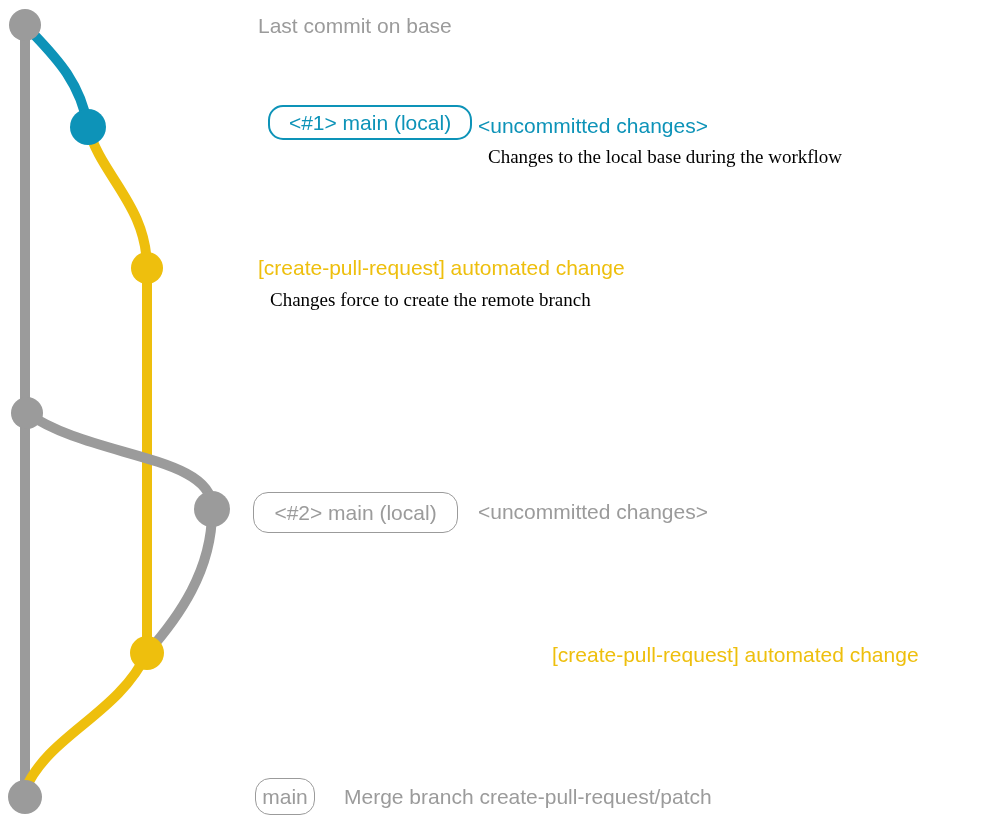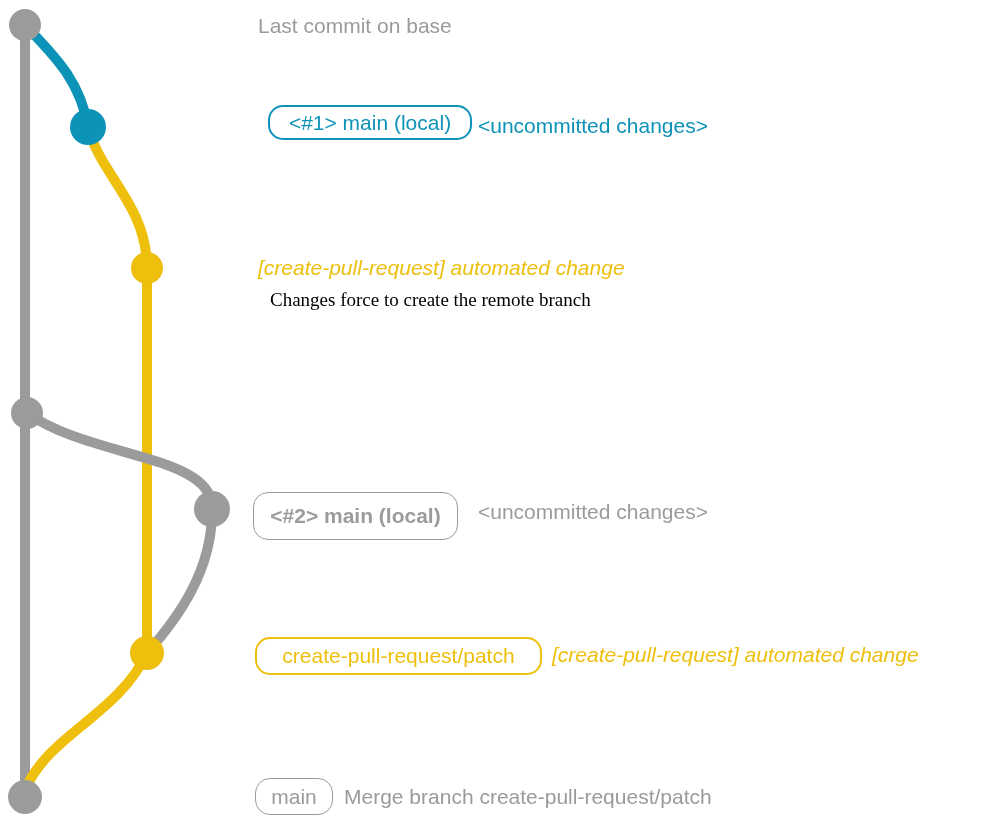--- a/index.html
+++ b/index.html
@@ -31,21 +31,21 @@
   .f-yellow { fill: var(--yellow); }
 
   .txt {
     position: absolute;
     white-space: nowrap;
     font-size: 21px;
     line-height: 26px;
   }
   .c-gray   { color: var(--gray); }
   .c-blue   { color: var(--blue); }
-  .c-yellow { color: var(--yellow); font-style: italic; }
+  .c-yellow { color: var(--yellow); }
 
   .desc {
     position: absolute;
     white-space: nowrap;
     font-family: "Liberation Serif", serif;
     font-size: 19px;
     line-height: 24px;
     color: var(--desc_black);
   }
 
@@ -85,27 +85,27 @@
     <circle class="f-gray" cx="27" cy="413" r="16"></circle>
     <circle class="f-gray" cx="212" cy="509" r="18"></circle>
     <circle class="f-yellow" cx="147" cy="653" r="17"></circle>
     <circle class="f-gray" cx="25" cy="797" r="17"></circle>
   </svg>
 
   <div class="txt c-gray" style="left:258px; top:13px;">Last commit on base</div>
 
   <div class="pill pill-blue" style="left:268px; top:105px; width:204px; height:35px;">&lt;#1&gt; main (local)</div>
   <div class="txt c-blue" style="left:478px; top:113px;">&lt;uncommitted changes&gt;</div>
+  <div class="desc" style="left:488px; top:145px;">Changes to the local base during the workflow</div>
 
   <div class="txt c-yellow" style="left:258px; top:255px;">[create-pull-request] automated change</div>
   <div class="desc" style="left:270px; top:288px;">Changes force to create the remote branch</div>
 
 
-  <div class="pill pill-gray" style="left:253px; top:492px; width:205px; height:48px;font-weight:bold;">&lt;#2&gt; main (local)</div>
+  <div class="pill pill-gray" style="left:253px; top:492px; width:205px; height:41px;">&lt;#2&gt; main (local)</div>
   <div class="txt c-gray" style="left:478px; top:499px;">&lt;uncommitted changes&gt;</div>
 
-  <div class="pill pill-yellow" style="left:255px; top:637px; width:287px; height:38px;">create-pull-request/patch</div>
   <div class="txt c-yellow" style="left:552px; top:642px;">[create-pull-request] automated change</div>
 
-  <div class="pill pill-gray" style="left:255px; top:778px; width:78px; height:37px;">main</div>
+  <div class="pill pill-gray" style="left:255px; top:778px; width:60px; height:37px;">main</div>
   <div class="txt c-gray" style="left:344px; top:784px;">Merge branch create-pull-request/patch</div>
 
 </div>
 
 </body></html>

